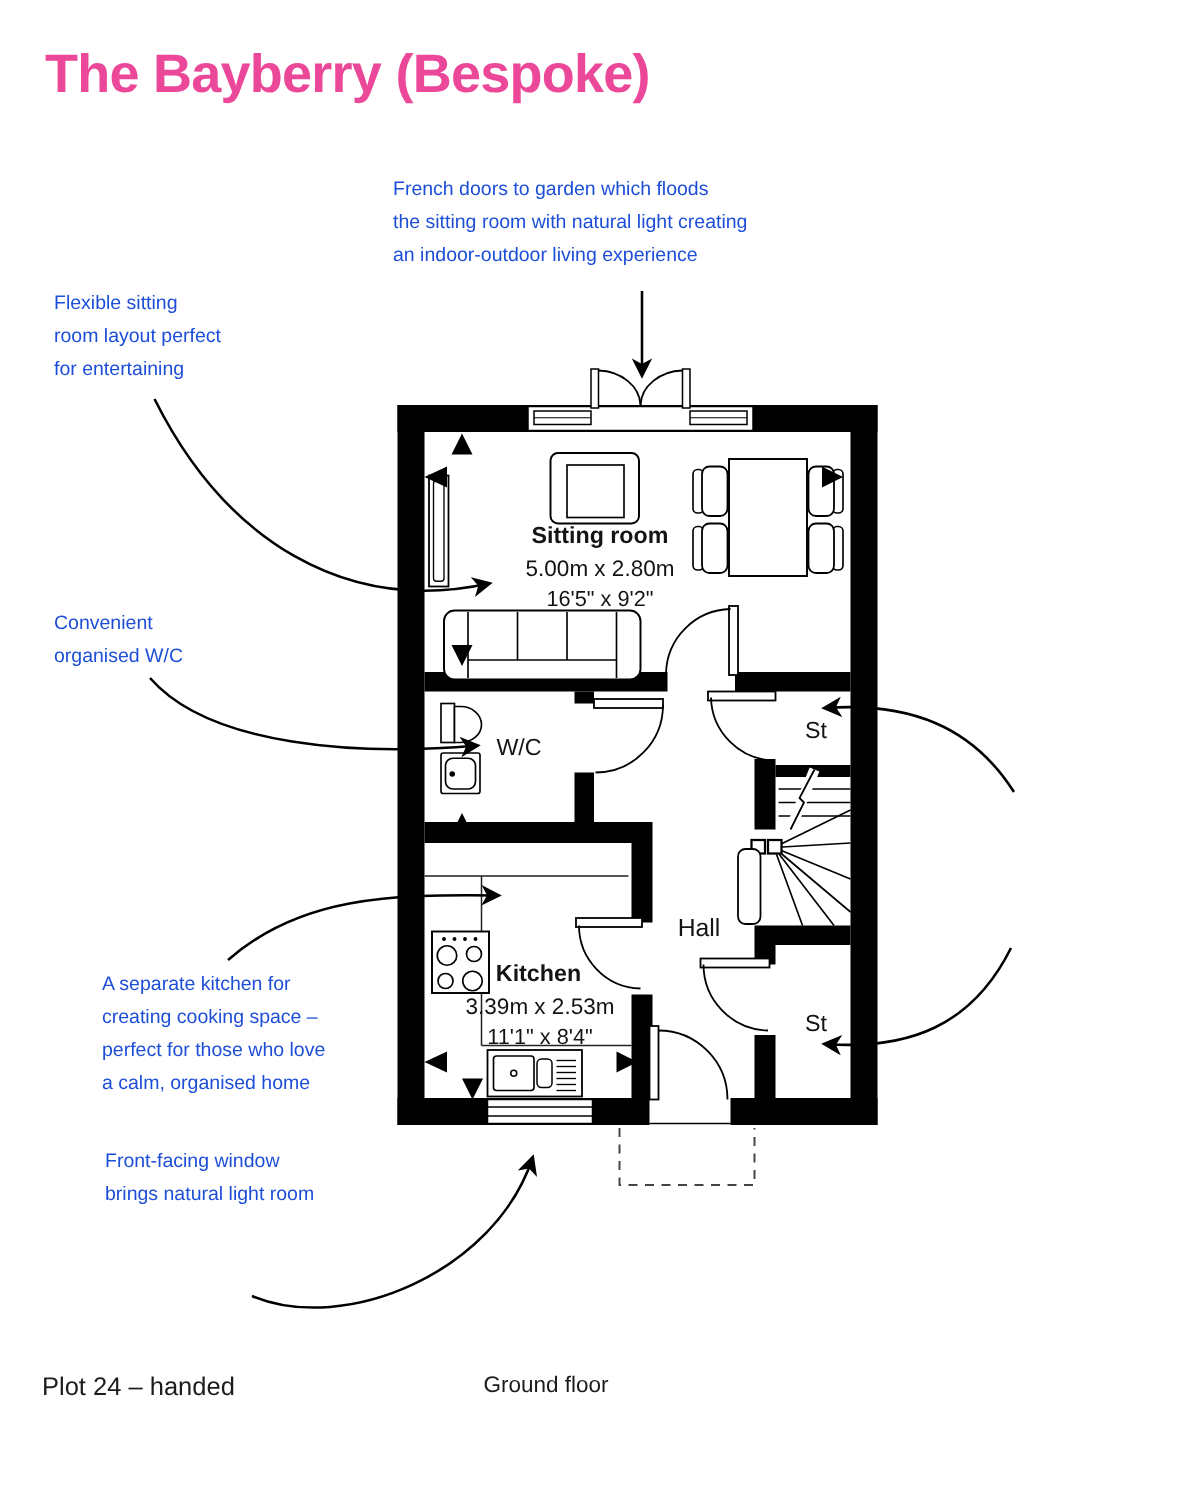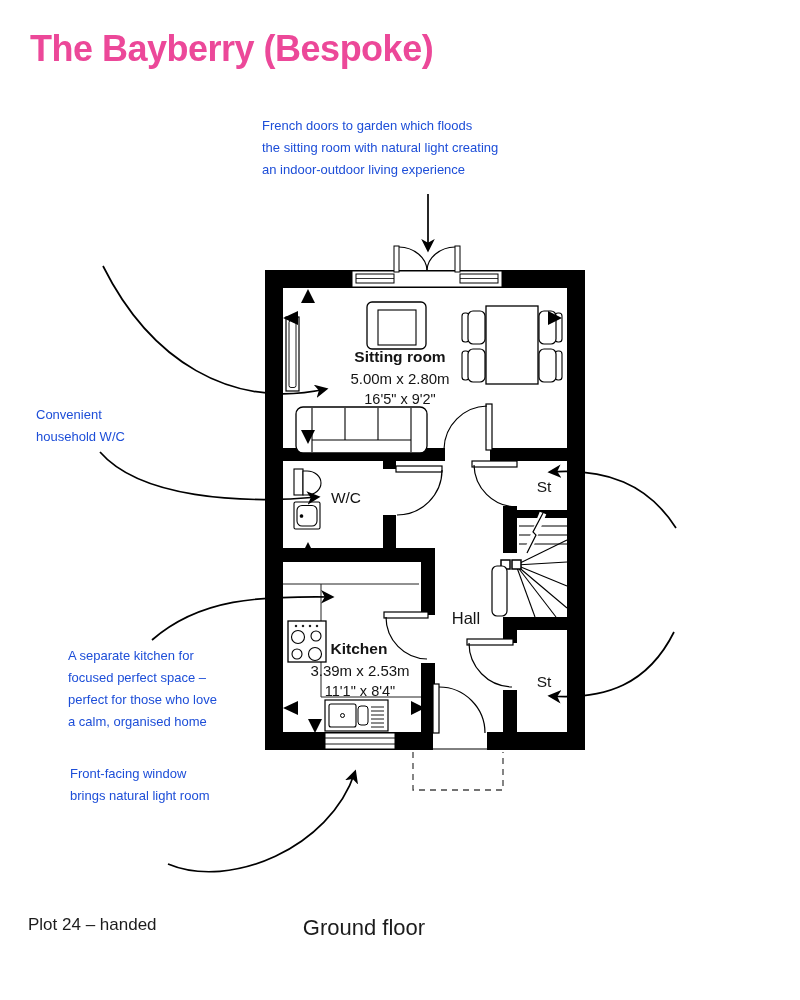--- a/index.html
+++ b/index.html
@@ -2,21 +2,21 @@
 <html><head>
 <meta charset="utf-8">
 <style>
   html,body{margin:0;padding:0;background:#ffffff;}
   .page{position:relative;width:800px;height:1000px;background:#ffffff;overflow:hidden;
         font-family:"Liberation Sans", sans-serif;color:#1c1c1c;}
   .abs{position:absolute;}
   .title{font-size:36px;font-weight:bold;letter-spacing:-0.5px;color:#ec4899;white-space:nowrap;}
   .ann{font-size:13px;line-height:22px;color:#1d4ed8;}
   .ann div{white-space:nowrap;}
-  .floor-label{width:728px;text-align:center;font-size:22px;}
+  .floor-label{width:728px;text-align:center;font-size:15px;}
   .plot-label{font-size:17px;}
   svg{position:absolute;left:0;top:0;}
   svg text{font-family:"Liberation Sans", sans-serif;fill:#141414;}
   .room-name{font-size:15.5px;font-weight:bold;}
   .room-dim{font-size:15px;}
   .room-dim-imp{font-size:14.5px;}
   .small-room{font-size:15.5px;}
 </style>
 </head>
 <body>
@@ -24,29 +24,34 @@
 <div class="page">
 
   <div class="abs title" style="left:30px;top:28px;">The Bayberry (Bespoke)</div>
 
   <div class="abs ann" style="left:262px;top:115px;">
     <div>French doors to garden which floods</div>
     <div>the sitting room with natural light creating</div>
     <div>an indoor-outdoor living experience</div>
   </div>
 
+  <div class="abs ann" style="left:36px;top:191px;">
+    <div>Flexible sitting</div>
+    <div>room layout perfect</div>
+    <div>for entertaining</div>
+  </div>
 
   <div class="abs ann" style="left:36px;top:404px;">
     <div>Convenient</div>
-    <div>household W/C</div>
+    <div>organised W/C</div>
   </div>
 
   <div class="abs ann" style="left:36px;top:645px;margin-left:32px;">
     <div>A separate kitchen for</div>
-    <div>focused perfect space –</div>
+    <div>creating cooking space –</div>
     <div>perfect for those who love</div>
     <div>a calm, organised home</div>
   </div>
 
 
   <div class="abs ann" style="left:70px;top:763px;">
     <div>Front-facing window</div>
     <div>brings natural light room</div>
   </div>
 

